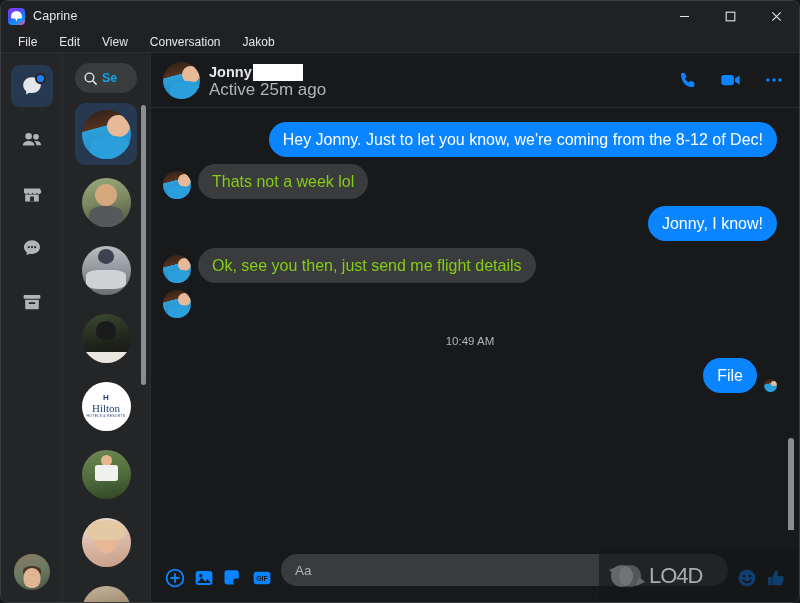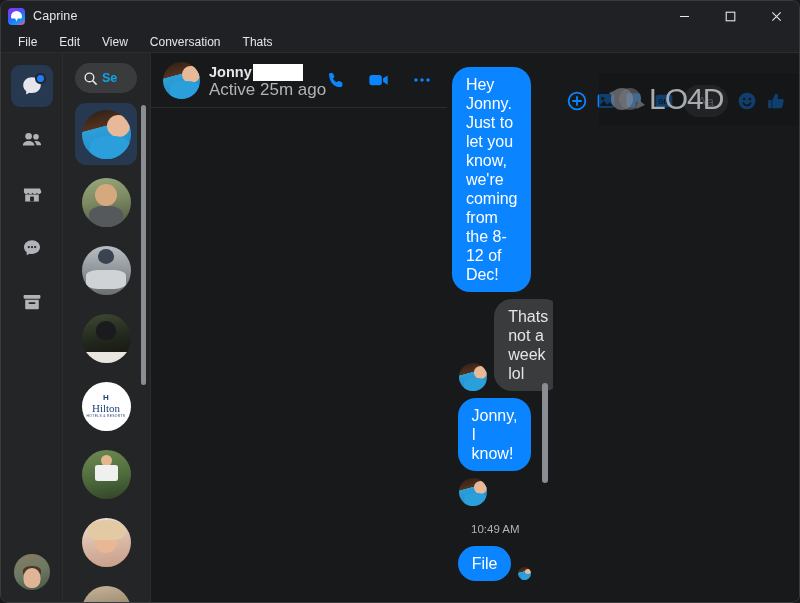--- a/index.html
+++ b/index.html
@@ -131,21 +131,21 @@
     overflow: hidden; position: relative;
     background: #4a4b4d;
   }
   .list-scroll {
     position: absolute; top: 52px; left: 78px;
     width: 5px; height: 280px; border-radius: 3px;
     background: #8a8d91;
   }
 
   
-  .chat { flex: 1; display: flex; min-width: 0; background: #18191a; }
+  .chat { flex: 1; display: flex; flex-direction: column; min-width: 0; background: #18191a; }
   .chat-header {
     height: 55px; min-height: 55px;
     display: flex; align-items: center;
     padding: 0 14px 0 12px;
     border-bottom: 1px solid #2b2c2e;
   }
   .chat-av {
     width: 37px; height: 37px; border-radius: 50%;
     overflow: hidden; position: relative; margin-right: 9px; flex: none;
   }
@@ -168,38 +168,38 @@
   .row.in { justify-content: flex-start; }
   .msg-av { width: 28px; height: 28px; border-radius: 50%; overflow: hidden; flex: none; position: relative; }
   .bubble {
     max-width: 520px;
     padding: 8px 14px;
     border-radius: 18px;
     font-size: 16px; line-height: 19px;
     word-wrap: break-word;
   }
   .bubble.out { background: #0a84ff; color: #fff; }
-  .bubble.in { background: #3a3b3c; color: #e5e5e5; }
+  .bubble.in { background: #3a3b3c; color: #84cc16; }
   .timestamp {
     text-align: center; font-size: 11.5px; color: #b0b3b8;
     margin: 10px 0 4px 0;
   }
   .row.out .seen {
     width: 13px; height: 13px; border-radius: 50%; overflow: hidden;
     align-self: flex-end; margin-bottom: 1px; flex:none; position: relative;
   }
   .msg-scroll {
     position: absolute; right: 5px; top: 330px;
     width: 6px; height: 100px; border-radius: 3px; background: #8a8d91;
   }
 
   
   .composer {
     height: 48px; min-height: 48px;
-    display: flex; align-items: center; gap: 9px;
+    display: flex; gap: 9px;
     padding: 0 12px 0 14px;
     position: relative;
     margin-top: 24px;
   }
   .cbtn { display:flex; align-items:center; justify-content:center; flex:none; }
   .input-pill {
     flex: 1; height: 32px; border-radius: 17px;
     background: #3a3b3c;
     display: flex; align-items: center;
     padding: 0 14px; min-width: 0;
@@ -208,21 +208,21 @@
 
   
   .watermark {
     position: absolute; right: 0; bottom: 0;
     width: 200px; height: 52px;
     background: rgba(20,21,22,0.62);
     display: flex; align-items: center; justify-content: flex-start;
     padding-left: 6px; pointer-events: none;
   }
   .wm-text {
-    font-size: 30px; color: #a8abb0; letter-spacing: -1px;
+    font-size: 22px; color: #a8abb0; letter-spacing: -1px;
     font-family: "Liberation Sans", sans-serif;
   }
 
   
   .ph-jonny { background: linear-gradient(165deg,#2a1d15 0%, #53321f 35%, #2e9fd8 36%, #1f86c4 100%); }
   .ph-jonny::before {
     content:""; position:absolute; left:52%; top:12%;
     width:47%; height:45%; border-radius:50%; background:#e8b998;
   }
   .ph-jonny::after {
@@ -277,21 +277,21 @@
           </svg>
       </div>
     </div>
   </div>
 
   <div class="menubar">
     <div class="menuitem">File</div>
     <div class="menuitem">Edit</div>
     <div class="menuitem">View</div>
     <div class="menuitem">Conversation</div>
-    <div class="menuitem">Thats</div>
+    <div class="menuitem">Jakob</div>
   </div>
 
   <div class="body">
 
     <div class="rail">
       <div class="rail-btn active">
         <svg width="24" height="24" viewBox="0 0 24 24">
           <path d="M12 3.2c-5 0-8.8 3.5-8.8 8 0 2.4 1.1 4.5 3 5.9v3.3l3-1.7c.9.3 1.8.4 2.8.4 5 0 8.8-3.5 8.8-8s-3.8-7.9-8.8-7.9z" fill="#e4e6eb"></path>
         </svg>
         <div class="rail-badge"></div>
@@ -419,20 +419,24 @@
 
         <div class="row in">
           <div class="msg-av ph-jonny"></div>
           <div class="bubble in">Thats not a week lol</div>
         </div>
 
         <div class="row out">
           <div class="bubble out">Jonny, I know!</div>
         </div>
 
+        <div class="row in">
+          <div class="msg-av ph-jonny"></div>
+          <div class="bubble in">Ok, see you then, just send me flight details</div>
+        </div>
 
 
         <div class="row in">
           <div class="msg-av ph-jonny"></div>
         </div>
 
         <div class="timestamp">10:49 AM</div>
 
         <div class="row out">
           <div class="bubble out">File</div>

